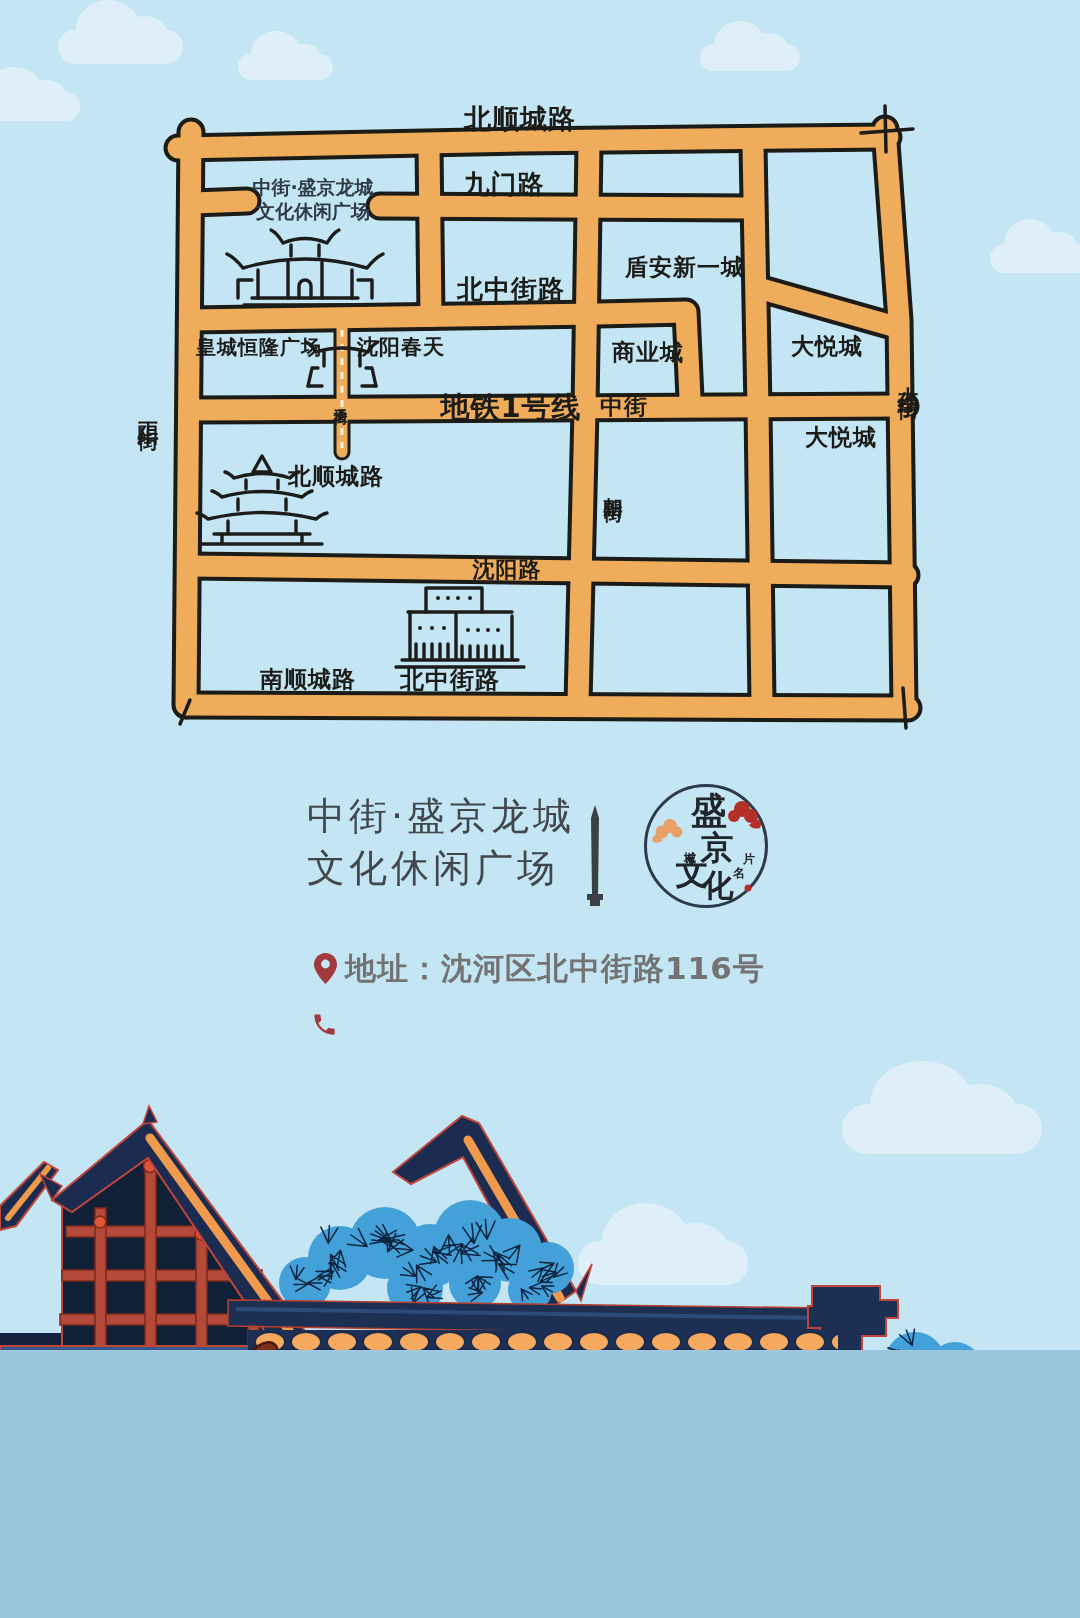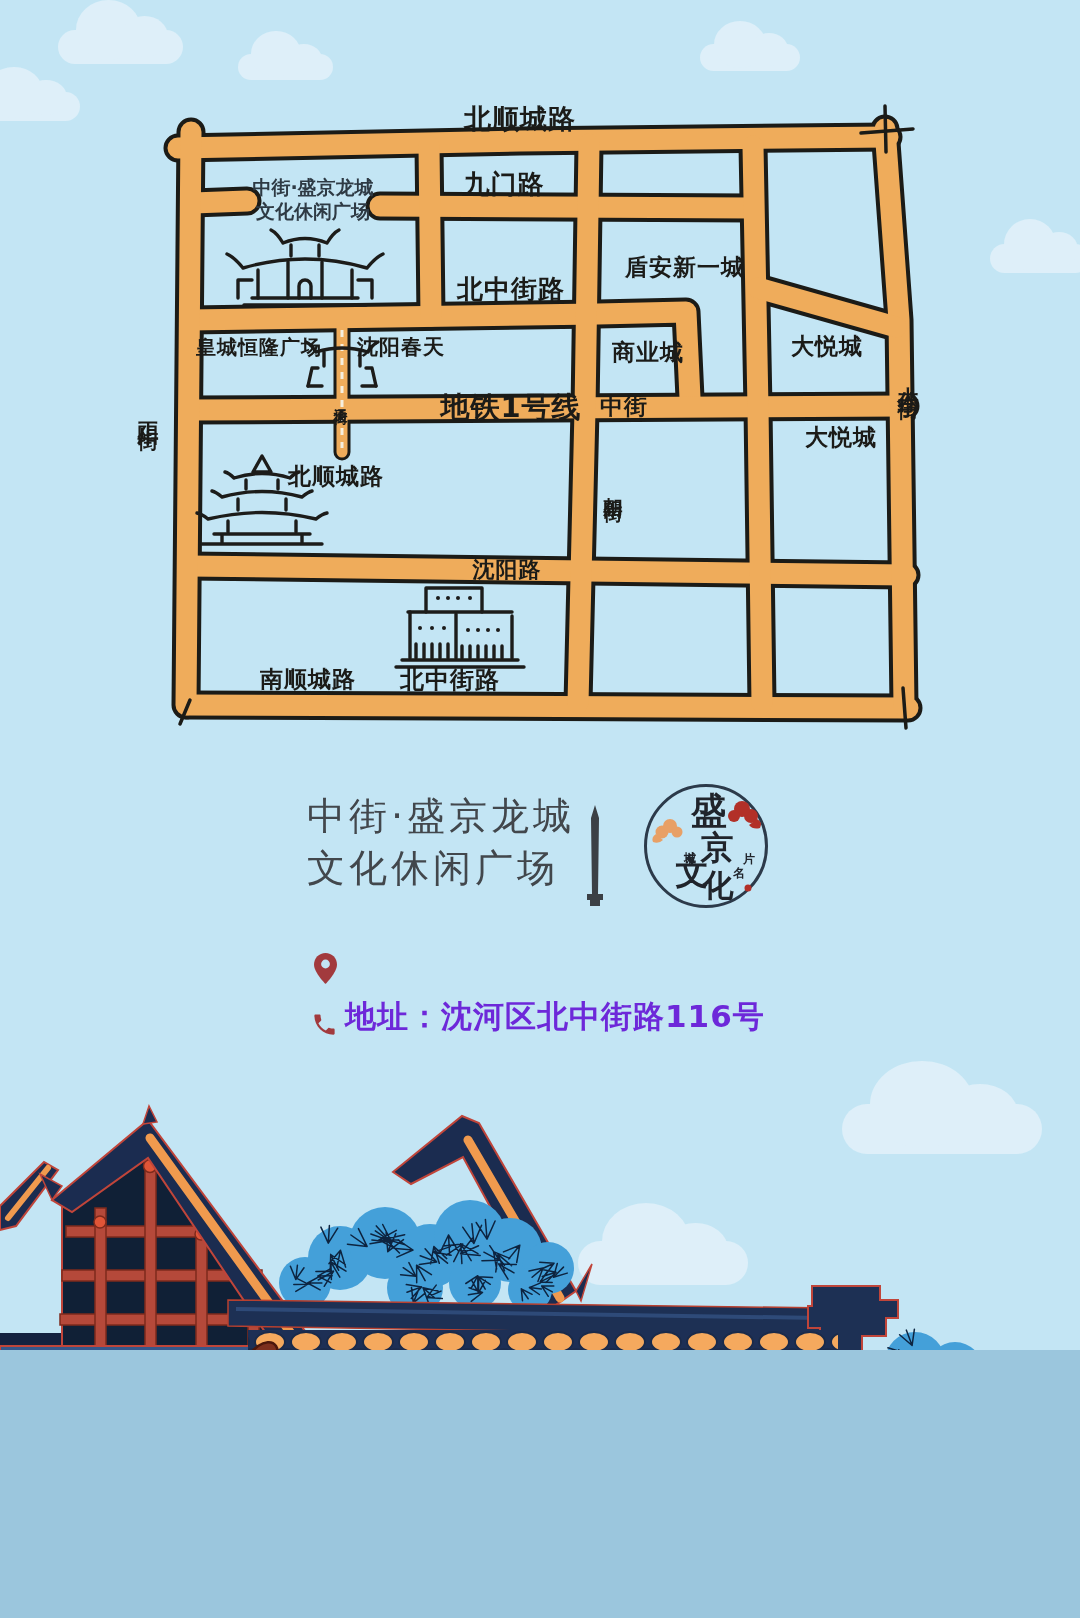--- a/index.html
+++ b/index.html
@@ -31,21 +31,21 @@
   .logo{
     position:absolute;left:644px;top:784px;width:124px;height:124px;
     border:3px solid #2c3a4a;border-radius:50%;z-index:6;box-sizing:border-box;
   }
   .logo span{position:absolute;transform:translate(-50%,-50%);color:#20242b;font-weight:900;line-height:1;}
   .logo .blob{position:absolute;}
   .vtext{writing-mode:vertical-rl;letter-spacing:1px;}
   
   .addr-text{
     position:absolute;left:345px;transform:translateY(-50%);
-    color:#6d28d9;font-size:31px;font-weight:700;letter-spacing:1px;z-index:6;white-space:nowrap;margin-top:48px;
+    color:#737373;font-size:31px;font-weight:700;letter-spacing:1px;z-index:6;white-space:nowrap;
   }
   .addr-icon{position:absolute;z-index:6;}
 </style>
 </head>
 <body>
 
 <div class="poster">
 
   <div class="cloud" style="left:58px;top:30px;width:125px;height:34px;"></div>
   <div class="cloud" style="left:238px;top:54px;width:95px;height:26px;"></div>

